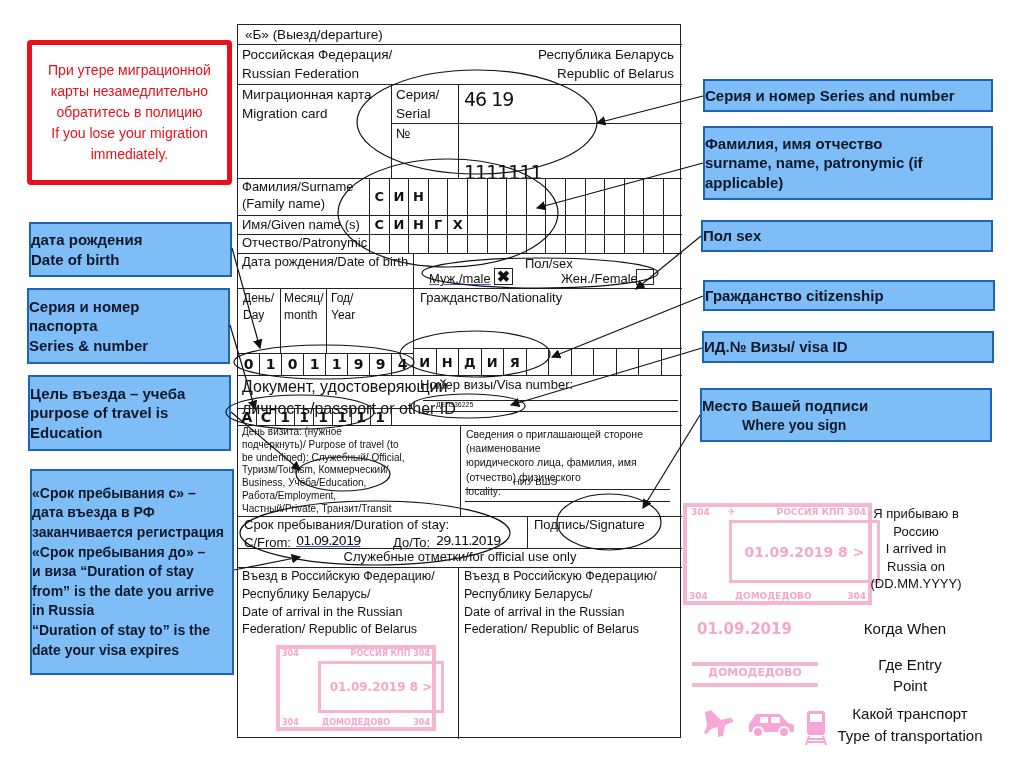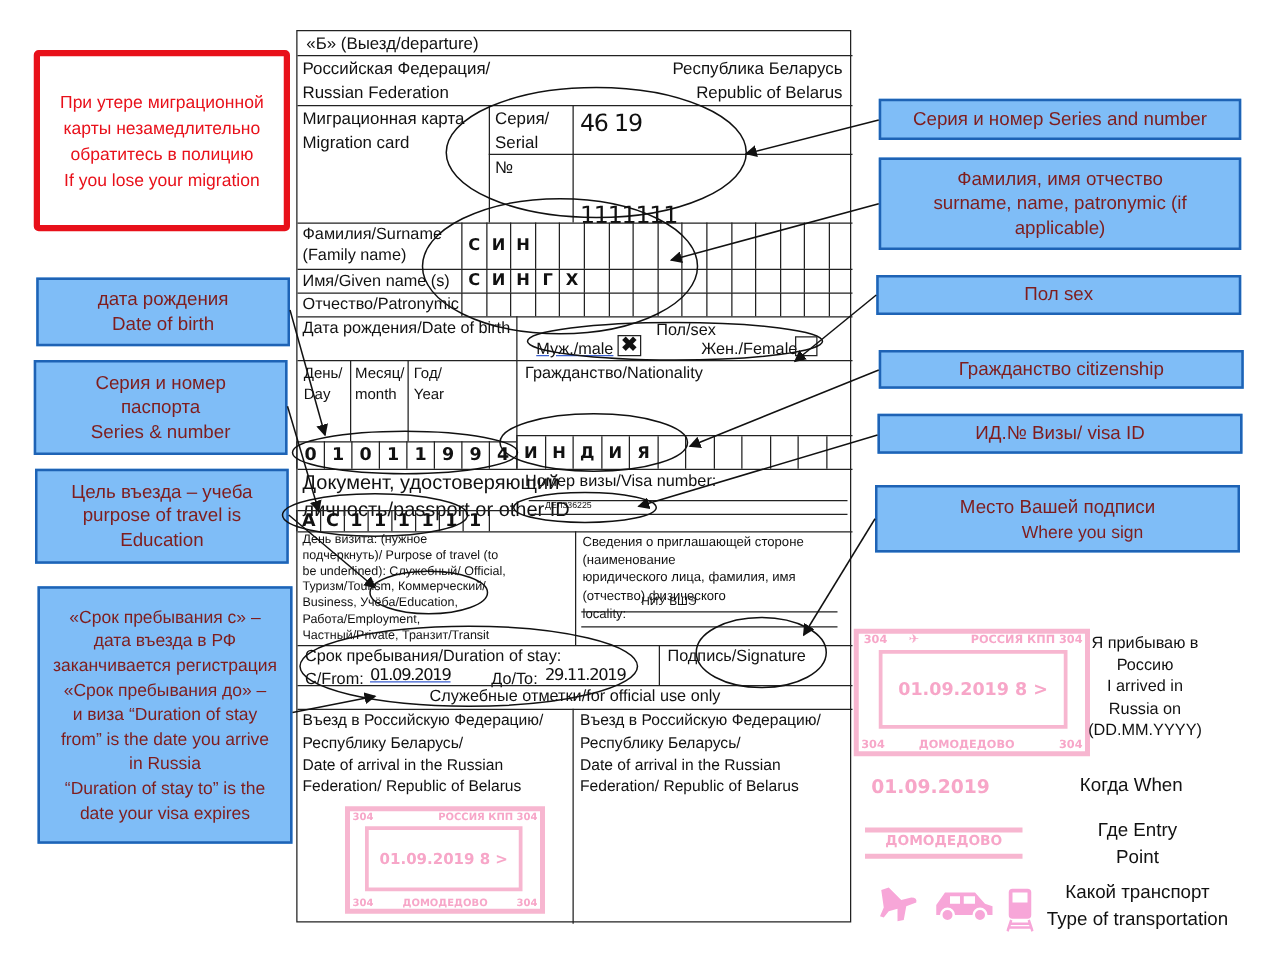--- a/index.html
+++ b/index.html
@@ -1,46 +1,47 @@
 <!DOCTYPE html>
 <html><head>
 <meta charset="utf-8">
 <style>
   html, body { margin:0; padding:0; }
   body { width:1027px; height:764px; position:relative; background:#fff; overflow:hidden;
          font-family:"Liberation Sans", sans-serif; color:#111; }
   .abs { position:absolute; box-sizing:border-box; }
   .hl { font-family:"DejaVu Sans", sans-serif; font-weight:bold; }
-  .bluebox { background:#7fbdf7; border:2px solid #1e63b5; color:#7f1d1d; text-align:center;
-             display:flex; flex-direction:column; justify-content:center; align-items:center;
-             line-height:1.3; font-size:15px; }
+  .bluebox { background:#7fbdf7; border:2px solid #1e63b5; color:#0f172a; text-align:center;
+             display:flex; flex-direction:column; justify-content:center; align-items:flex-start;
+             line-height:1.3; font-size:15px;font-weight:bold; }
   .redbox { border:5px solid #e8101a; border-radius:4px; color:#e8101a; text-align:center;
             font-size:14px; line-height:1.5; display:flex; flex-direction:column; justify-content:center; }
   .card { left:237px; top:24px; width:444px; height:714px; border:1px solid #222; }
   .ln { position:absolute; background:#222; }
   .t { position:absolute; font-size:13.5px; line-height:1.3; white-space:nowrap; }
   .tiny { position:absolute; font-size:10px; line-height:1.28; }
   .cellrow { position:absolute; display:flex; }
   .cell { border-left:1px solid #222; box-sizing:border-box; display:flex; align-items:center; justify-content:center;
           font-family:"DejaVu Sans", sans-serif; font-weight:bold; font-size:14px; }
   .big { font-family:"DejaVu Sans", sans-serif; font-weight:normal; letter-spacing:-1px; }
   .stamp { position:absolute; border:4px solid #f7b6d0; color:#f7a6c8; font-weight:bold; font-family:"DejaVu Sans", sans-serif; }
-  .stamp .inner { position:absolute; border:3px solid #f7b6d0; display:flex; align-items:center; justify-content:center; }
+  .stamp .inner { position:absolute; border:3px solid #f7b6d0; display:flex; align-items:center; justify-content:center;margin-left:26px; }
   .pink { color:#f7a6c8; }
   svg.overlay { position:absolute; left:0; top:0; pointer-events:none; }
   .note { position:absolute; text-align:center; font-size:13px; line-height:1.35; color:#111; }
 </style>
 </head>
 <body>
 
 <div class="abs redbox" style="left:27px;top:40px;width:205px;height:145px;">
   <div>При утере миграционной</div>
   <div>карты незамедлительно</div>
   <div>обратитесь в полицию</div>
   <div>If you lose your migration</div>
+  <div>immediately.</div>
 </div>
 
 <div class="abs bluebox" style="left:29px;top:222px;width:203px;height:55px;">
   <div>дата рождения</div>
   <div>Date of birth</div>
 </div>
 <div class="abs bluebox" style="left:27px;top:288px;width:203px;height:76px;">
   <div>Серия и номер</div>
   <div>паспорта</div>
   <div>Series &amp; number</div>

